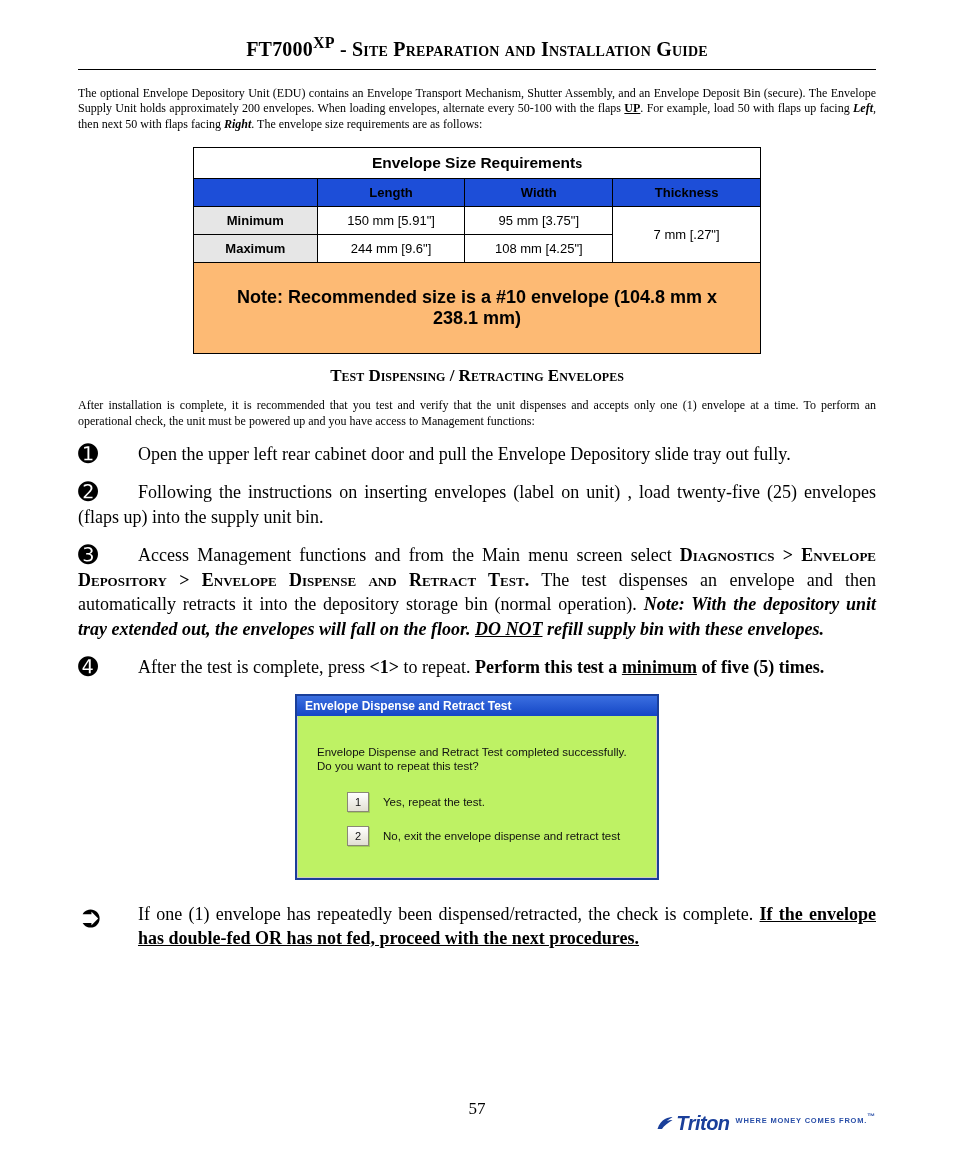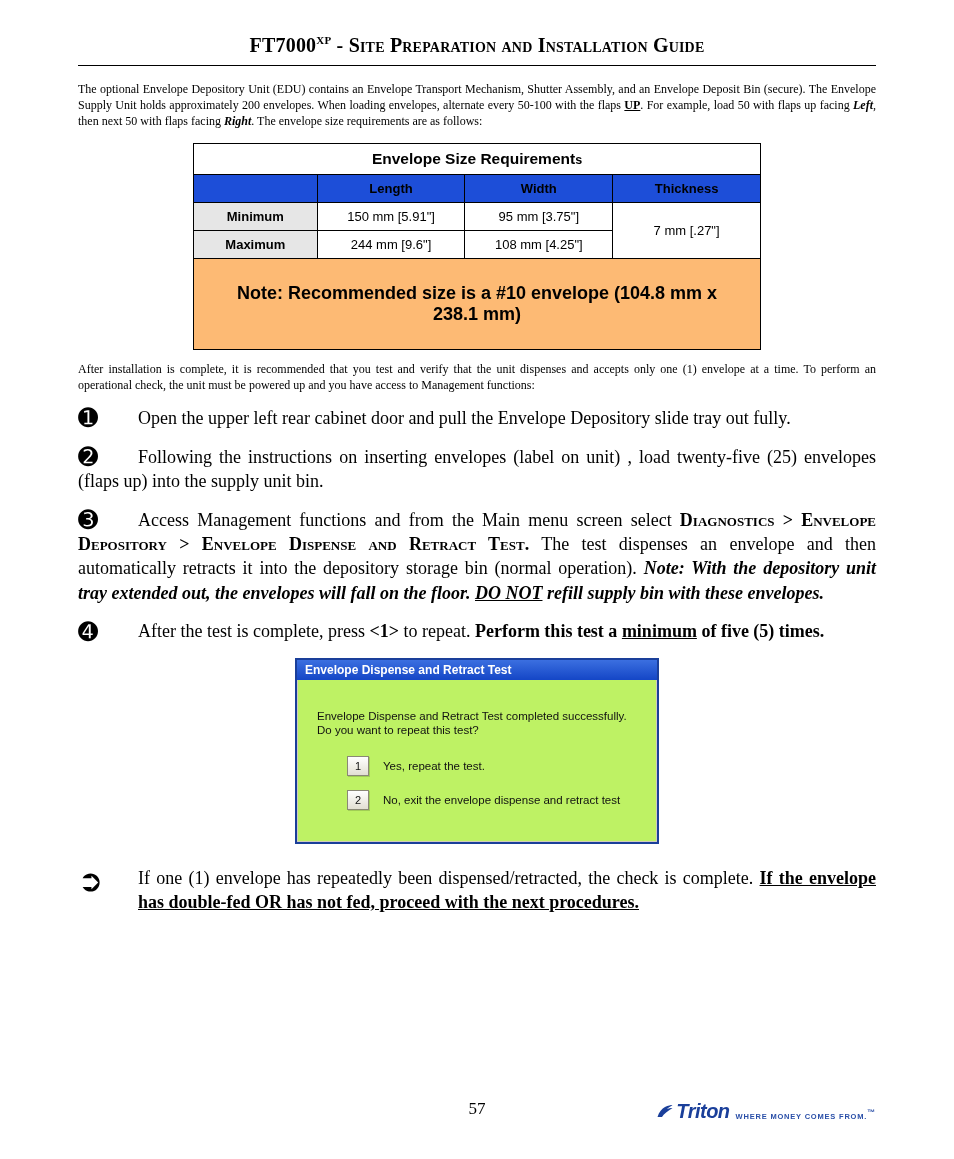--- a/index.html
+++ b/index.html
@@ -18,21 +18,21 @@
     position: relative;
   }
   .header {
     text-align: center;
     font-variant: small-caps;
     font-weight: bold;
     font-size: 20px;
     letter-spacing: 0.2px;
     padding-bottom: 8px;
   }
-  .header sup { font-size: 11px; vertical-align: super; font-variant: normal; }
+  .header sup { font-size: 16px; vertical-align: super; font-variant: normal; }
   .hr {
     border: none;
     border-top: 1.5px solid #000;
     margin: 0 0 16px 0;
   }
   .yellow-box {
     display: block;
     margin: 0 auto 20px auto;
     width: 445px;
     box-sizing: border-box;
@@ -160,25 +160,25 @@
     position: absolute;
     bottom: 40px;
     left: 0; right: 0;
     text-align: center;
     font-size: 17px;
   }
 
   .footer-logo {
     position: absolute;
     right: 78px;
-    bottom: 36px;
+    bottom: 24px;
     font-family: Arial, sans-serif;
     color: #1a3f9a;
     display: flex;
-    align-items: flex-end;
+    align-items: flex-start;
     gap: 6px;
   }
   .footer-logo .mark {
     font-size: 20px;
     font-weight: bold;
     letter-spacing: -0.5px;
   }
   .footer-logo .mark svg {
     width: 18px; height: 18px;
     vertical-align: -2px;
@@ -231,20 +231,21 @@
       <td class="row-head">Maximum</td>
       <td>244 mm [9.6"]</td>
       <td>108 mm [4.25"]</td>
     </tr>
     <tr>
       <td colspan="4" class="note-cell">Note:  Recommended size is a #10 envelope (104.8 mm x 238.1 mm)</td>
     </tr>
   </tbody>
     </table>
 
+  <div class="sub-head">Test Dispensing / Retracting Envelopes</div>
 
   <p class="body-text">After installation is complete, it is recommended that you test and verify that the unit dispenses and accepts only one (1) envelope at a time. To perform an operational check, the unit must be powered up and you have access to Management functions:</p>
 
   <div class="steps-wrap">
 
     <div class="step">
       <div class="bullet-row">
         <span class="num">➊</span>
         <span>Open the upper left rear cabinet door and pull the Envelope Depository slide tray out fully.</span>
       </div>

